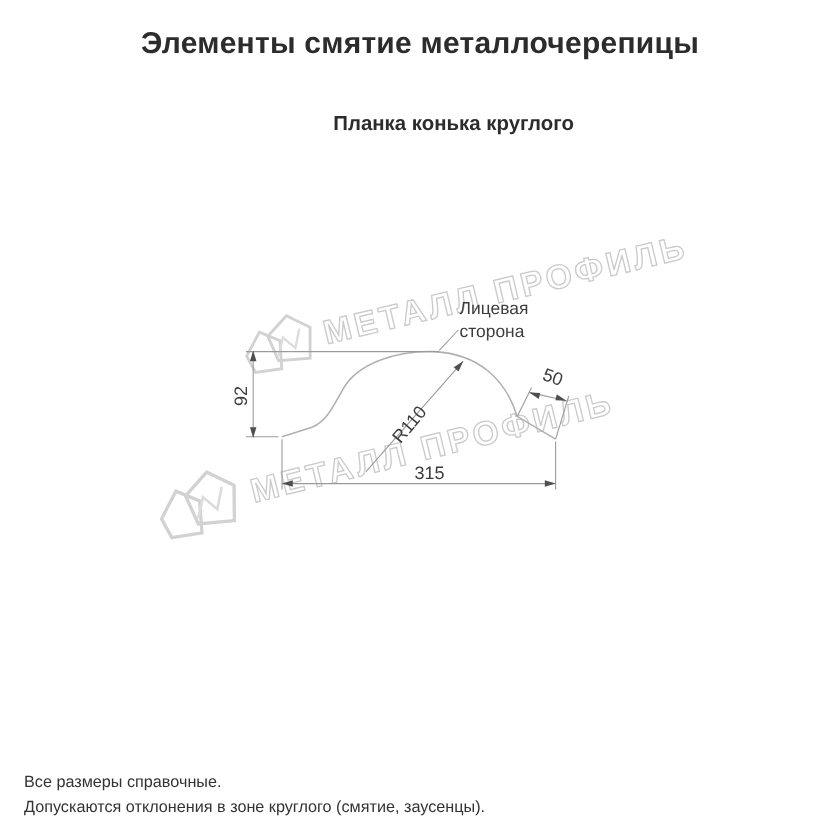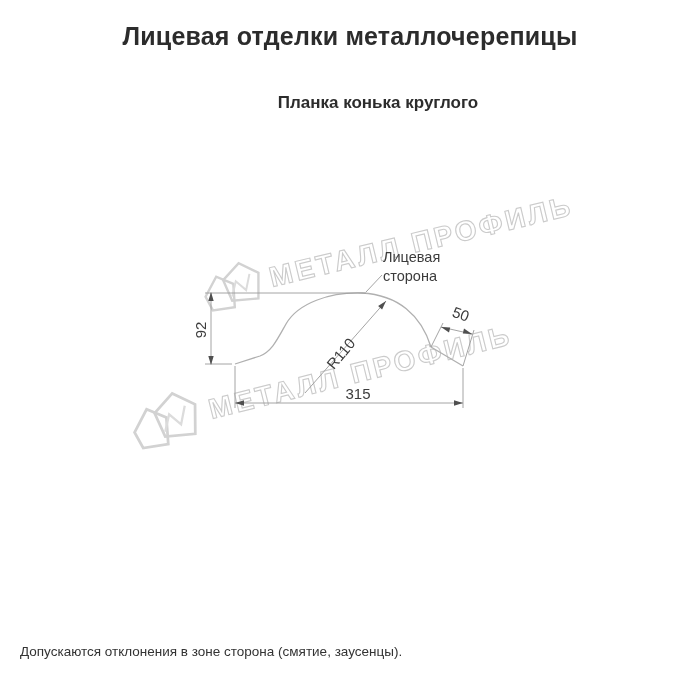--- a/index.html
+++ b/index.html
@@ -44,21 +44,21 @@
   
   .footer{
     position:absolute;left:20px;top:641px;font-size:13.5px;color:#333;line-height:21px;
   }
 </style>
 </head>
 <body>
 
 <div class="page">
 
-  <h1 class="page-title">Лицевая отделки металлочерепицы</h1>
+  <h1 class="page-title">Элементы смятие металлочерепицы</h1>
 
   <div class="subtitle">
     <div>Планка конька круглого</div>
   </div>
 
   <div class="wm wm1">
     <svg width="64" height="54" viewBox="0 0 64 54">
       <path d="M5 30 L20 13 L35 24 L31 47 L9 45 Z" fill="none" stroke="#d2d2d2" stroke-width="2.4"></path>
       <path d="M26 18 L45 5 L62 19 L56 44 L30 40 Z" fill="none" stroke="#d2d2d2" stroke-width="2.4"></path>
       <path d="M31 36 L38 22 L46 33 L53 18" fill="none" stroke="#dcdcdc" stroke-width="2"></path>
@@ -113,16 +113,17 @@
     </g>
 
     <g>
       <line class="thin" x1="366" y1="292" x2="382" y2="275"></line>
       <text class="label-text" x="383" y="262">Лицевая</text>
       <text class="label-text" x="383" y="281">сторона</text>
     </g>
   </svg>
 
   <div class="footer">
-    <div>Допускаются отклонения в зоне сторона (смятие, заусенцы).</div>
+    <div>Все размеры справочные.</div>
+    <div>Допускаются отклонения в зоне круглого (смятие, заусенцы).</div>
   </div>
 
 </div>
 
 </body></html>

